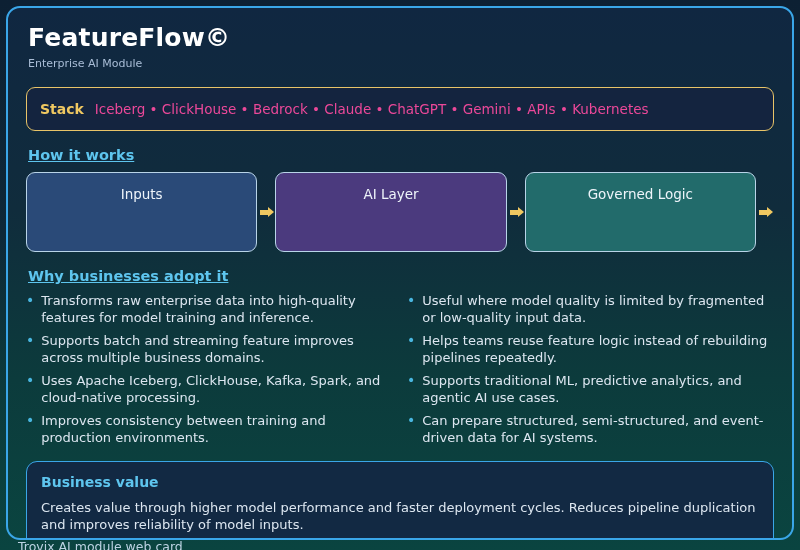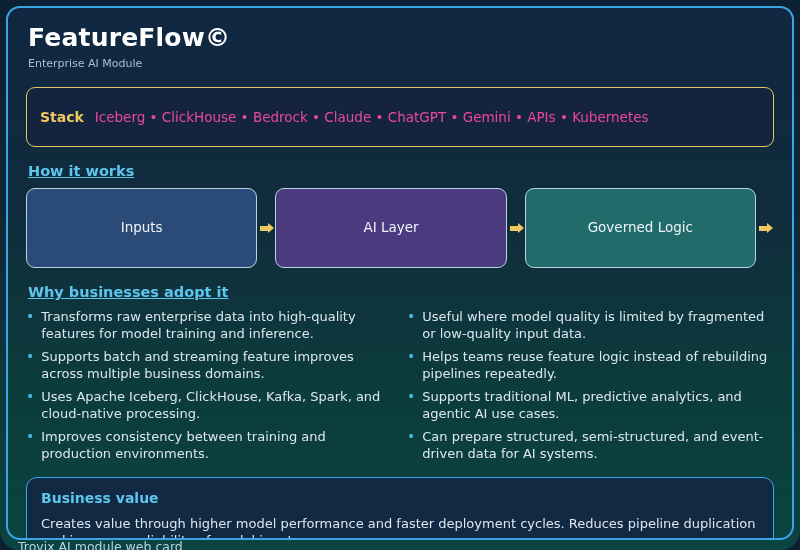--- a/index.html
+++ b/index.html
@@ -13,21 +13,20 @@
     font-family: "DejaVu Sans", sans-serif;
     background: #0d2033;
   }
 
   .page {
     position: relative;
     width: 800px;
     height: 550px;
     background: linear-gradient(180deg, #0d2033 0%, #0e2838 42%, #0c3b3c 72%, #0a4440 100%);
     box-sizing: border-box;
-    border-radius: 20px;
   }
 
   
   .card {
     position: absolute;
     left: 6px;
     top: 6px;
     width: 788px;
     height: 534px;
     box-sizing: border-box;
@@ -50,21 +49,21 @@
   .subtitle {
     font-size: 11px;
     color: #a9bdd6;
     margin: 5px 0 0 6px;
     line-height: 1.2;
   }
 
   
   .stack-pill {
     margin: 17px 4px 0 4px;
-    height: 60px;
+    height: 44px;
     box-sizing: border-box;
     border: 1.5px solid #e8c468;
     border-radius: 9px;
     background: #14243f;
     display: flex;
     align-items: center;
     padding: 0 13px;
   }
   .stack-label {
     color: #f0c861;
@@ -97,21 +96,21 @@
     height: 80px;
   }
   .flow-box {
     flex: 1 1 0;
     box-sizing: border-box;
     border: 1.5px solid #b9d4e8;
     border-radius: 9px;
     display: flex;
     align-items: flex-start;
     justify-content: center;
-    padding-top: 30px;
+    padding-top: 13px;
     font-size: 13.5px;
     color: #eef4fa;
   }
   .flow-arrow {
     width: 18px;
     flex: 0 0 18px;
     position: relative;
   }
   .flow-arrow .shaft {
     position: absolute;

